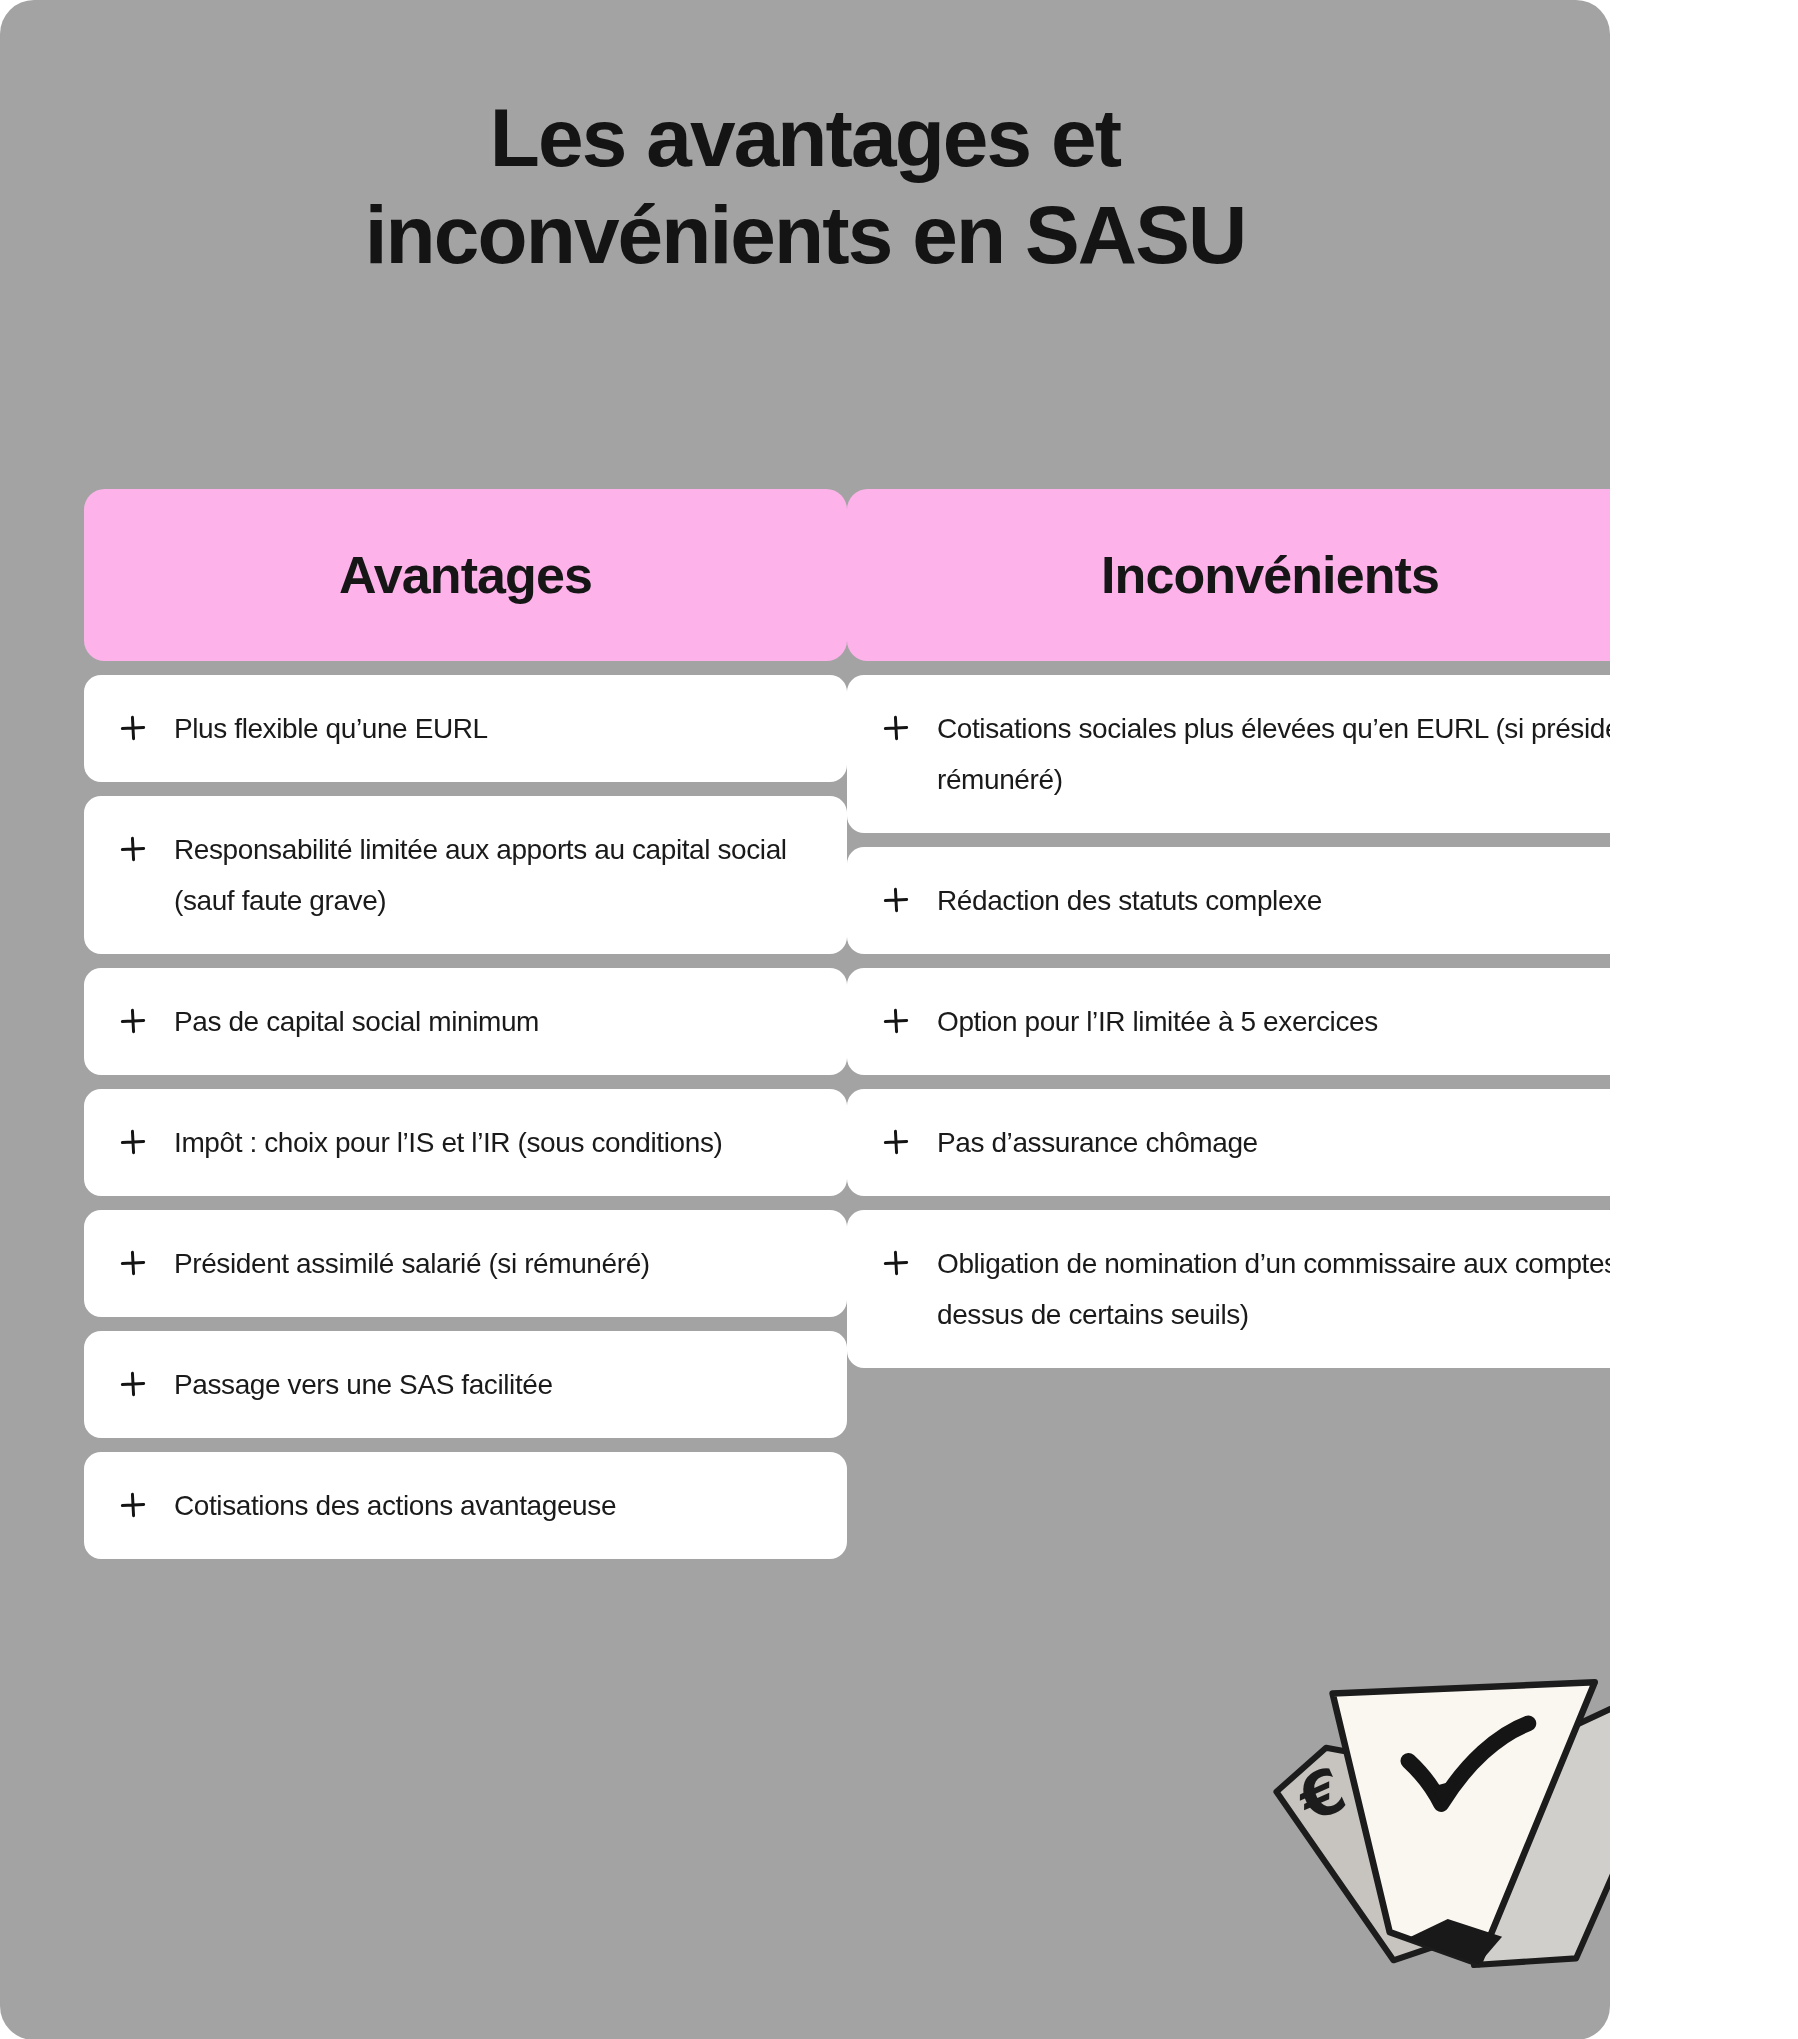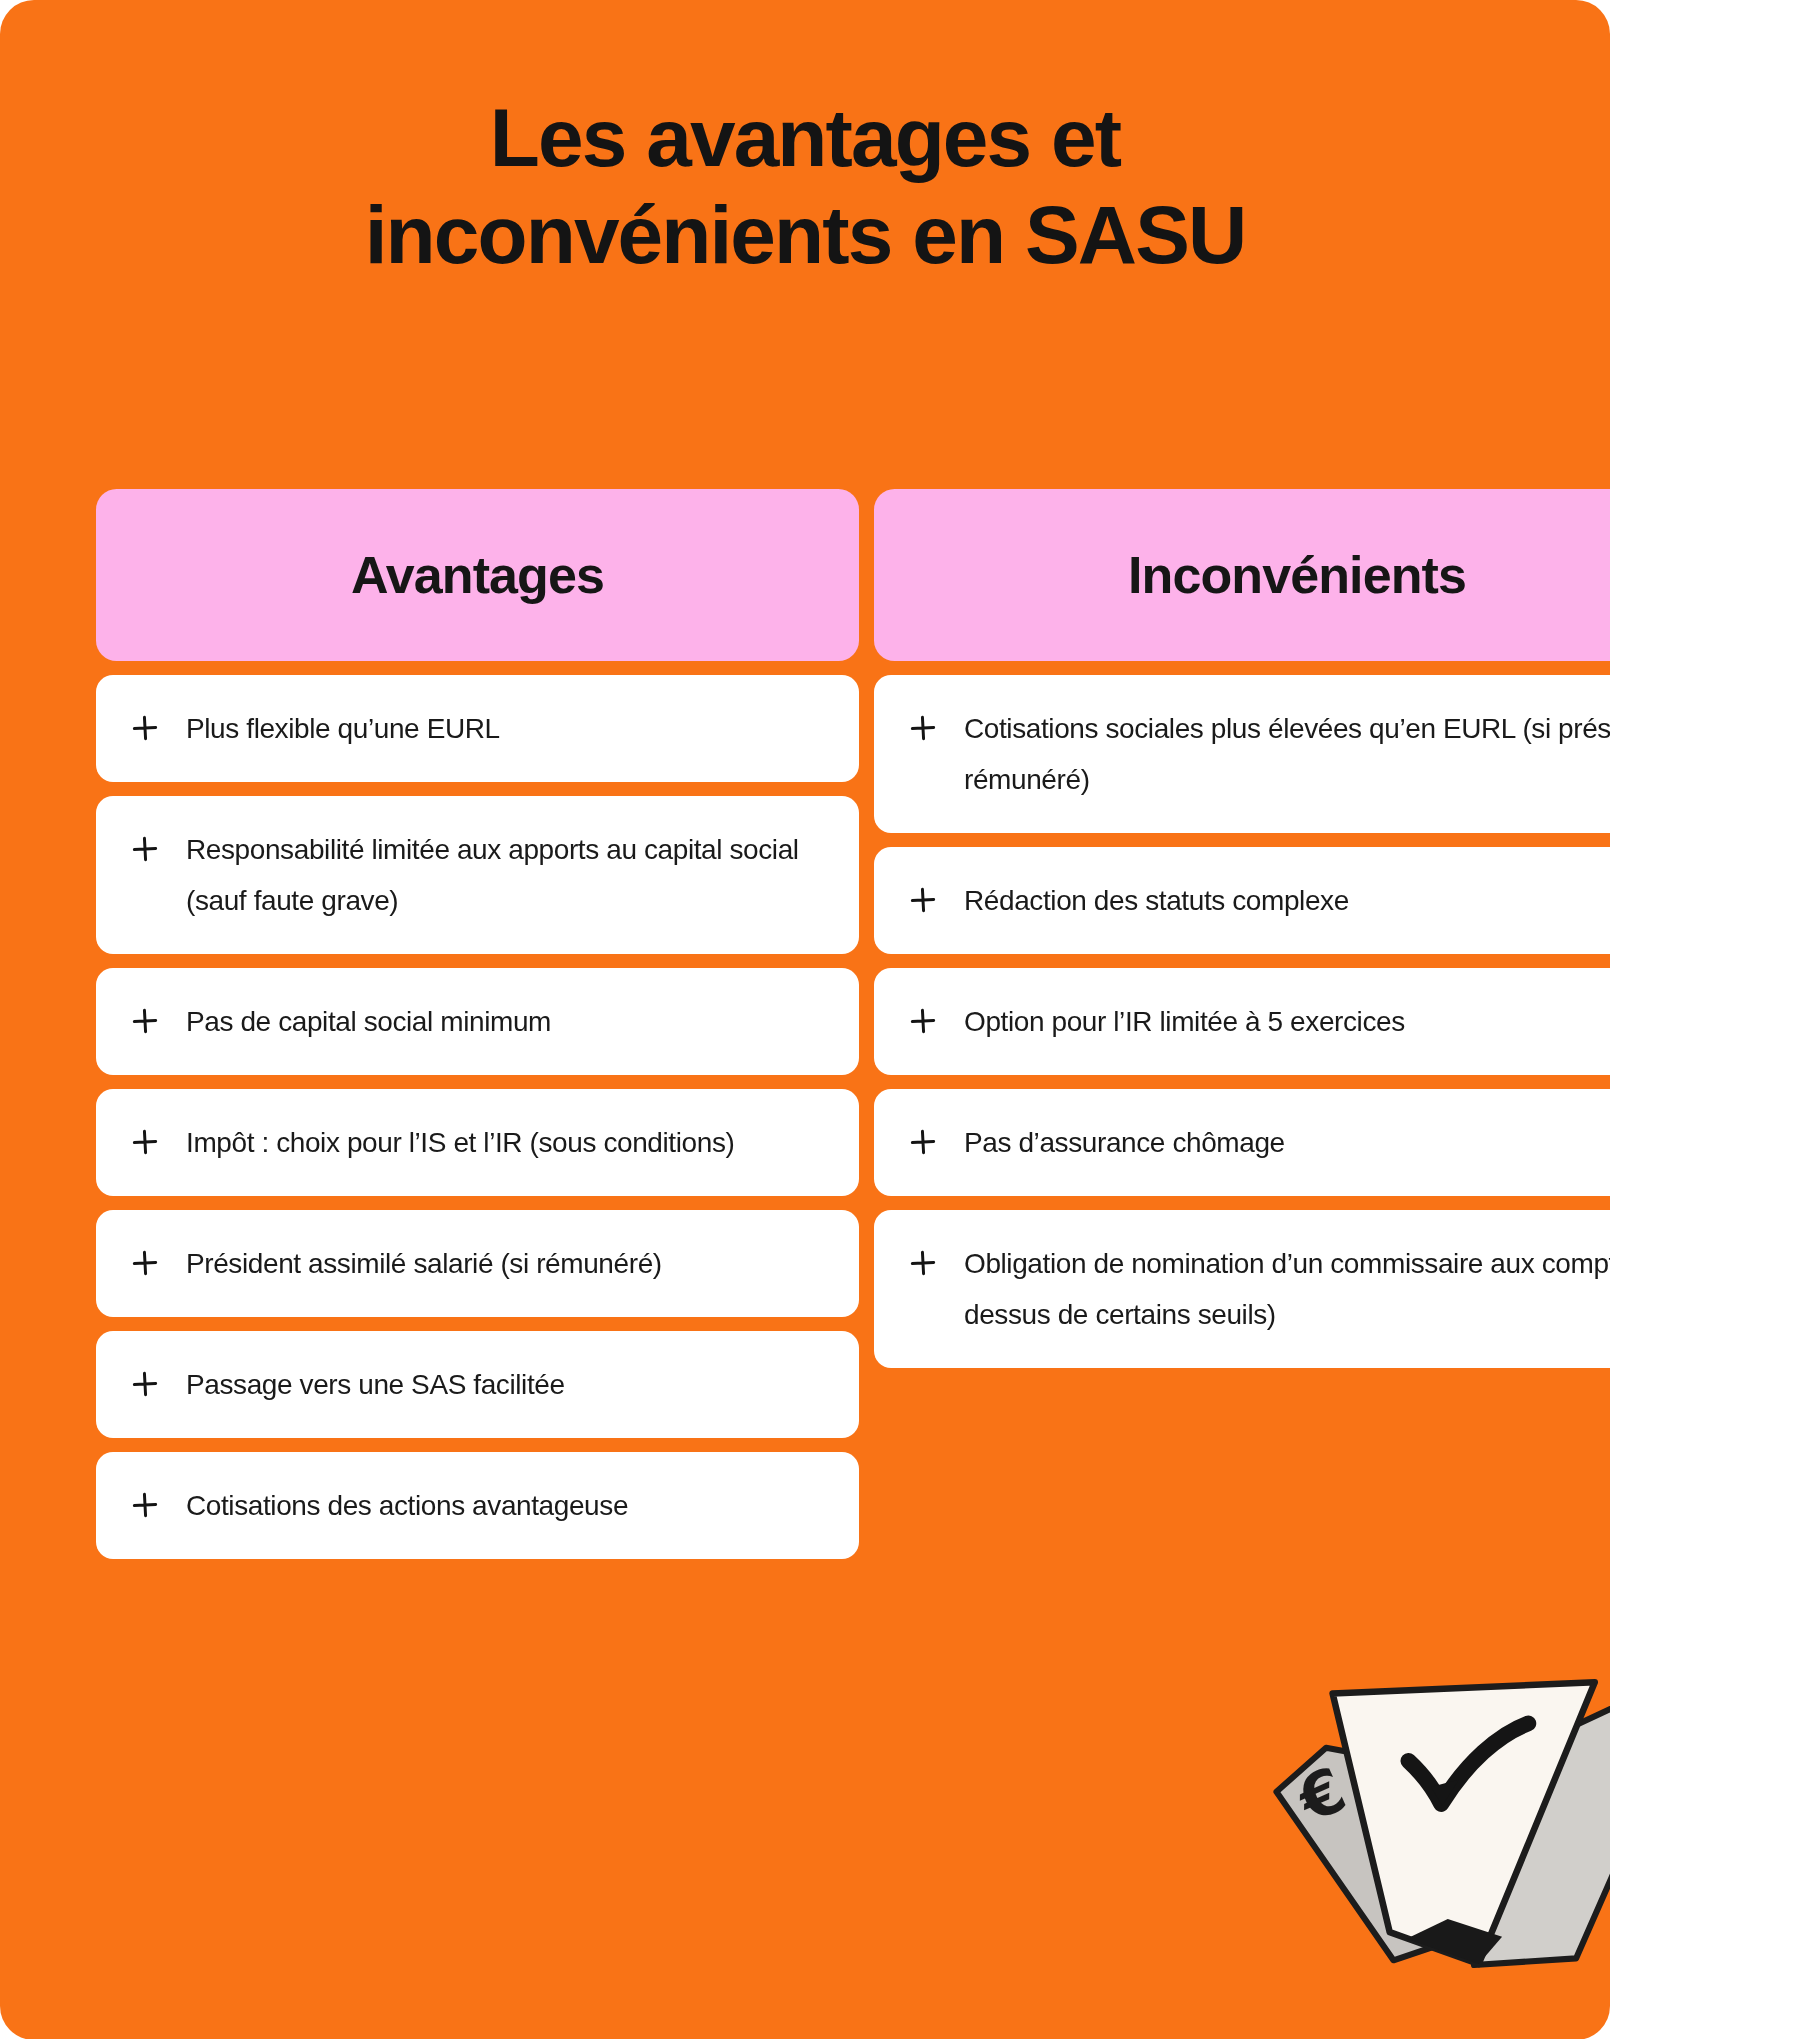--- a/index.html
+++ b/index.html
@@ -1,27 +1,27 @@
 <!DOCTYPE html>
 <html style="font-size:15px"><head>
 <meta charset="utf-8">
 <style>
   html,body{margin:0;padding:0;background:#ffffff;}
   .canvas{
     position:relative;width:1610px;height:2040px;
-    background:#f97316;border-radius:34px;overflow:hidden;
+    background:#a3a3a3;border-radius:34px;overflow:hidden;
     font-family:"Liberation Sans",sans-serif;color:#1A1A1A;
   }
   .title{
     margin:89px 0 0 0;text-align:center;
     font-size:82px;line-height:97px;font-weight:700;letter-spacing:-1.9px;color:#141414;
   }
   .columns{
-    display:grid;grid-template-columns:763px 846px;gap:15px;
-    margin-top:206px;padding-left:84px;margin-left:12px;
+    display:grid;grid-template-columns:763px 846px;
+    margin-top:206px;padding-left:84px;
   }
   .col{display:flex;flex-direction:column;gap:14px;min-width:0;}
   .col-header{
     height:172px;border-radius:20.6px;background:#FDB2EA;
     display:flex;align-items:center;justify-content:center;
     font-size:52px;font-weight:700;letter-spacing:-0.9px;color:#161616;
   }
   .item{
     background:#FFFFFF;border-radius:17px;
     padding:28px 26px 28px 36px;

